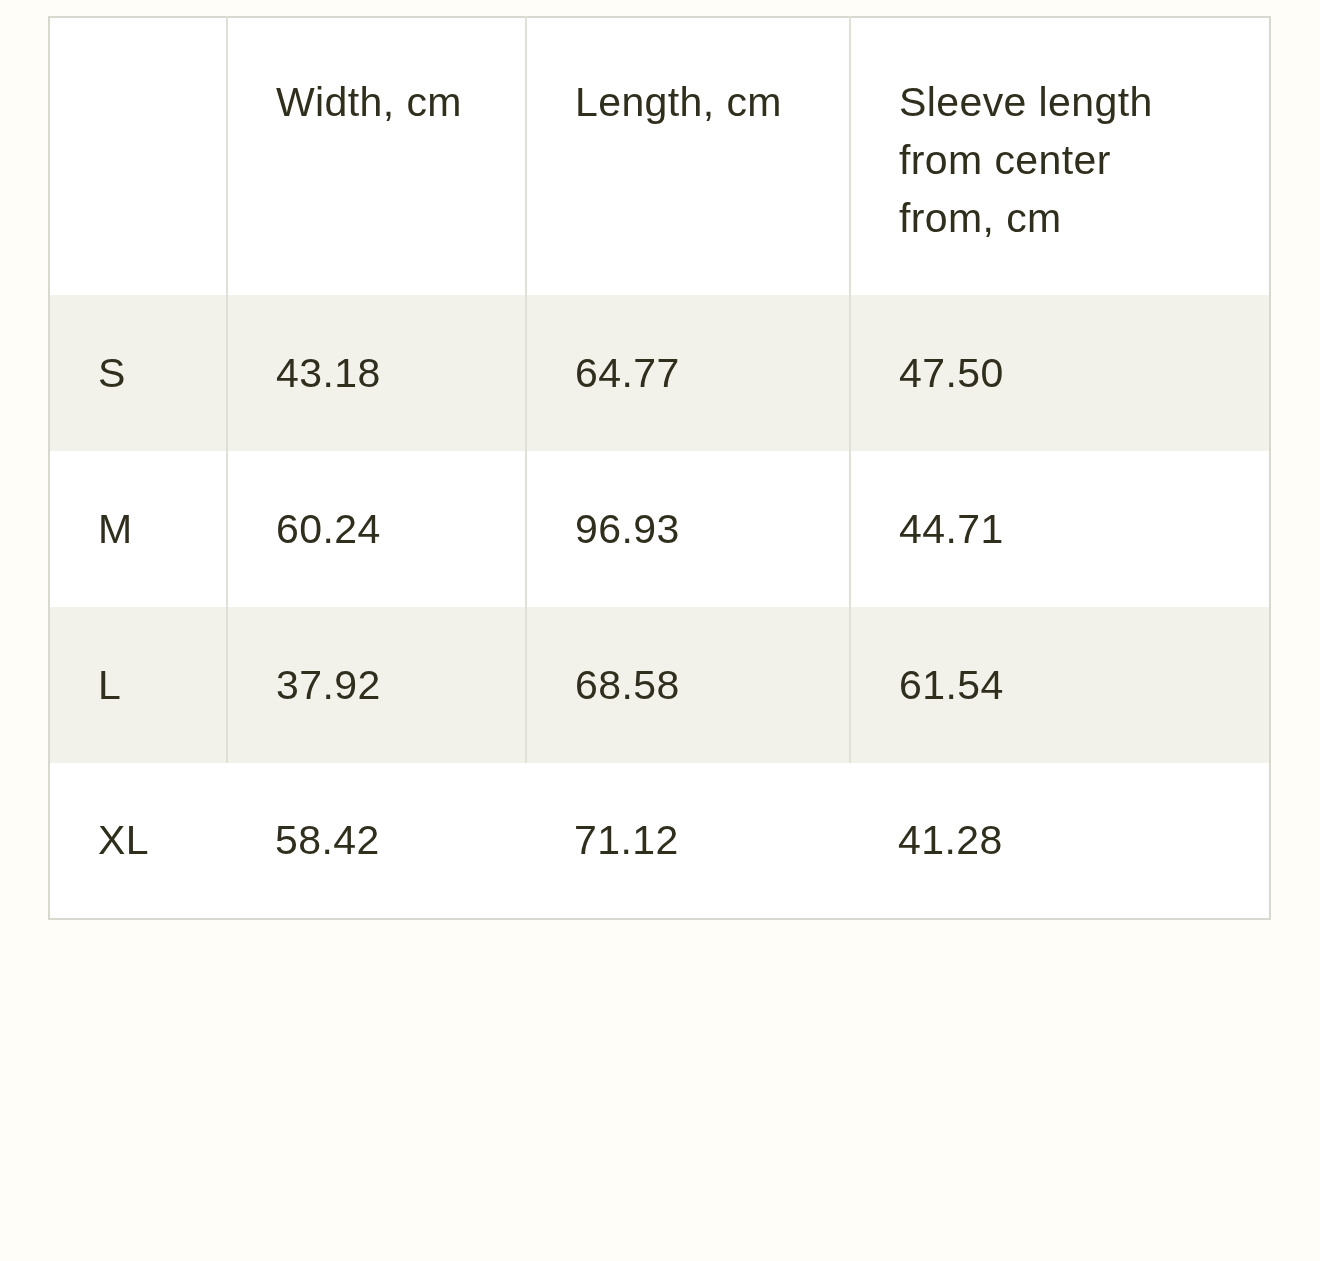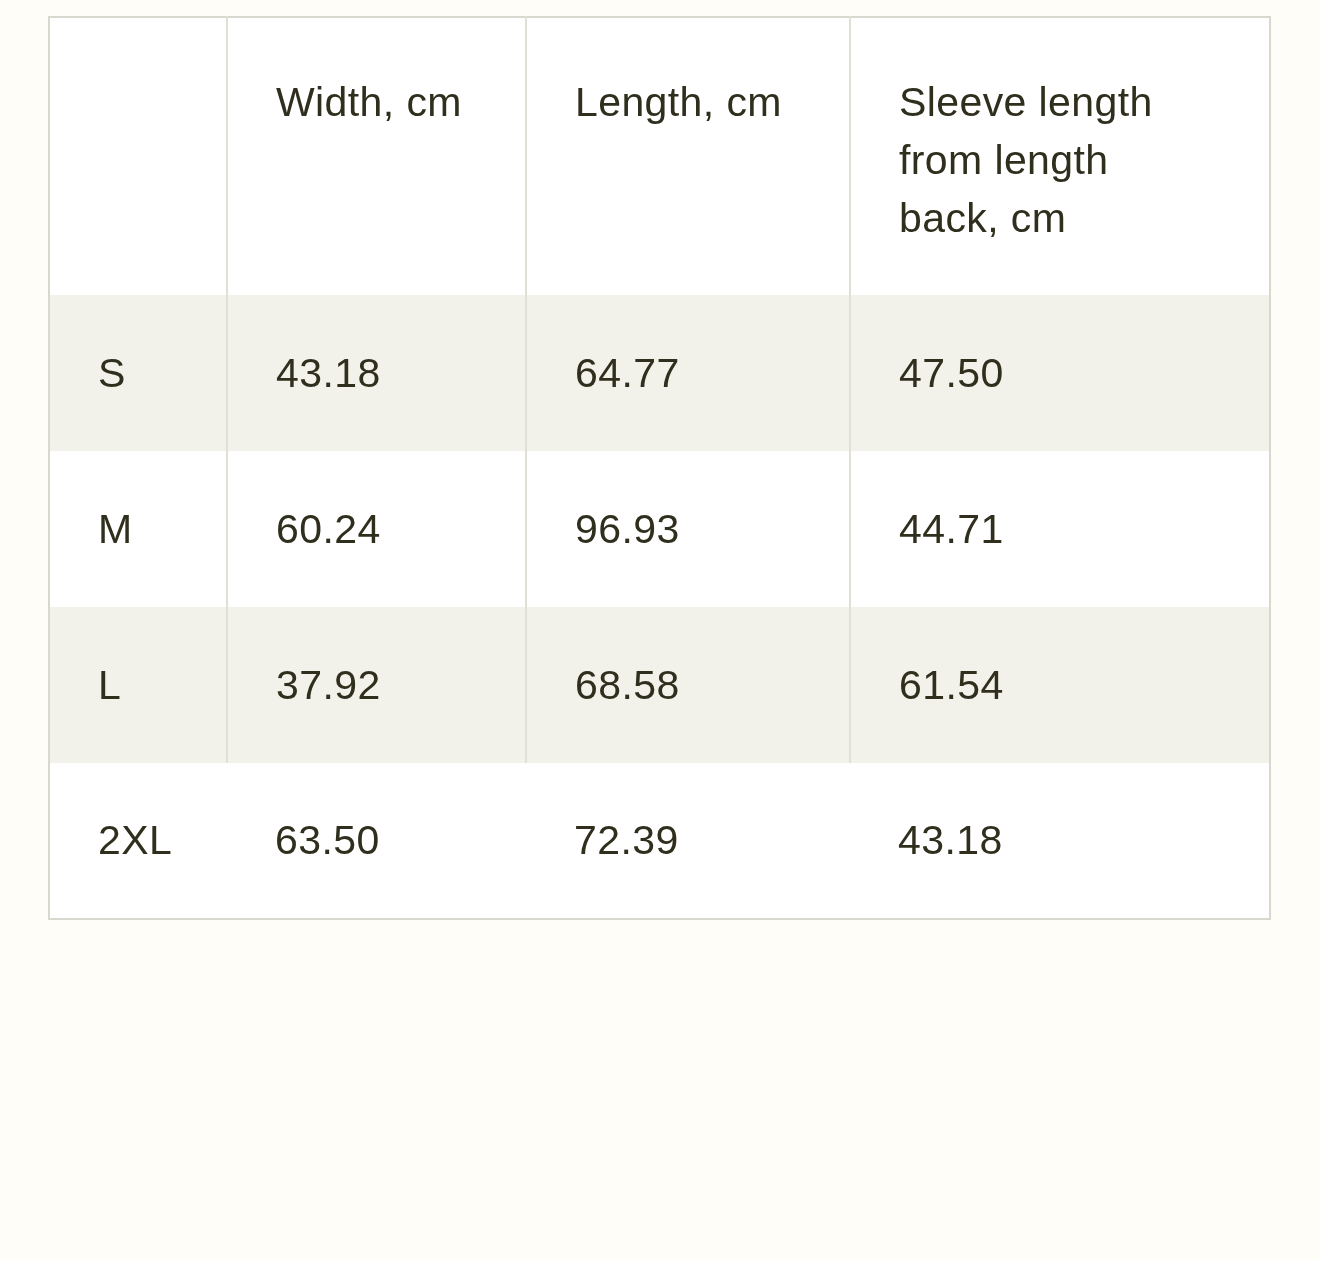--- a/index.html
+++ b/index.html
@@ -75,21 +75,21 @@
       <col class="c0">
         <col class="c1">
         <col class="c2">
         <col class="c3">
     </colgroup>
     <thead>
       <tr>
         <th><span class="hlabel"></span></th>
         <th><span class="hlabel">Width, cm</span></th>
         <th><span class="hlabel">Length, cm</span></th>
-        <th><span class="hlabel">Sleeve length from length back, cm</span></th>
+        <th><span class="hlabel">Sleeve length from center from, cm</span></th>
       </tr>
     </thead>
     <tbody>
       <tr>
         <td>S</td>
         <td>43.18</td>
         <td>64.77</td>
         <td>47.50</td>
       </tr>
       <tr>
@@ -98,20 +98,20 @@
         <td>96.93</td>
         <td>44.71</td>
       </tr>
       <tr>
         <td>L</td>
         <td>37.92</td>
         <td>68.58</td>
         <td>61.54</td>
       </tr>
       <tr>
-        <td>2XL</td>
-        <td>63.50</td>
-        <td>72.39</td>
-        <td>43.18</td>
+        <td>XL</td>
+        <td>58.42</td>
+        <td>71.12</td>
+        <td>41.28</td>
       </tr>
     </tbody>
   </table>
 </div>
 
 </body></html>

